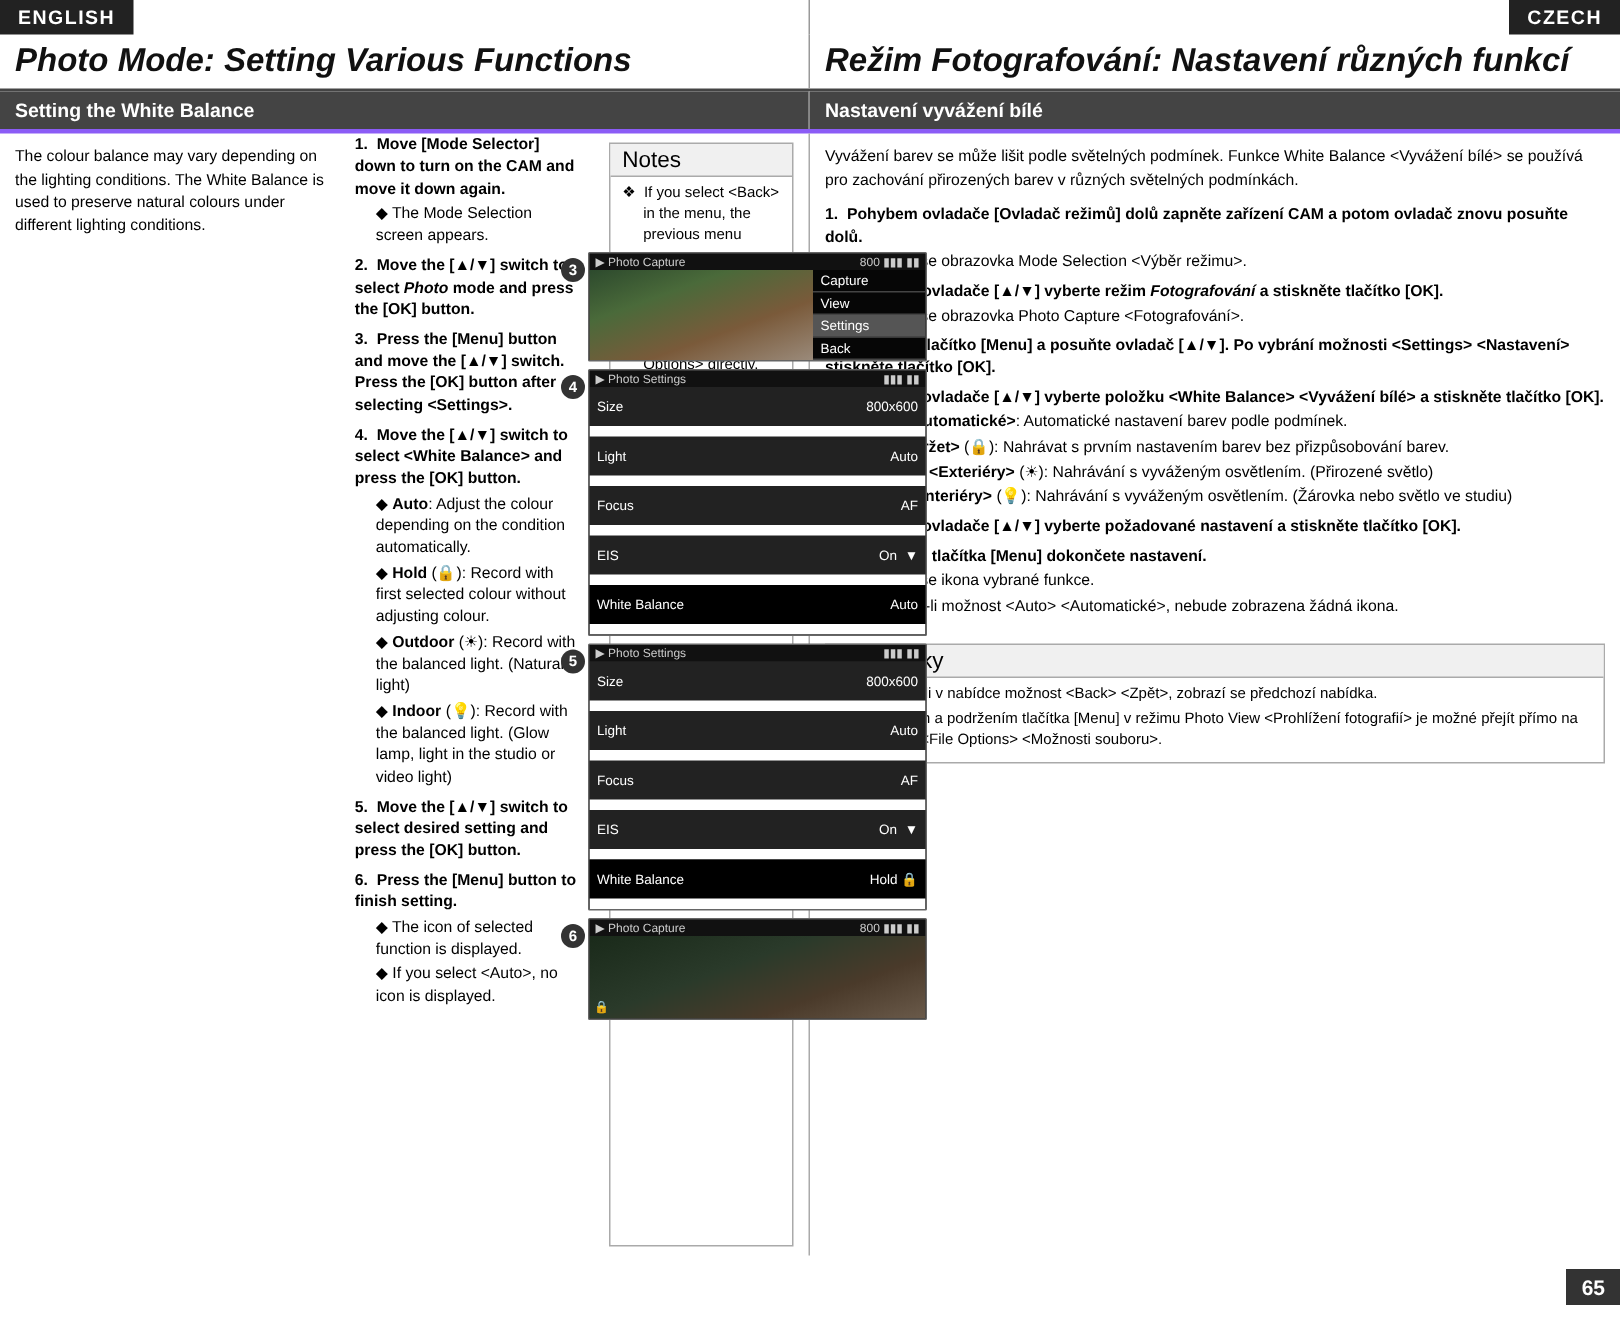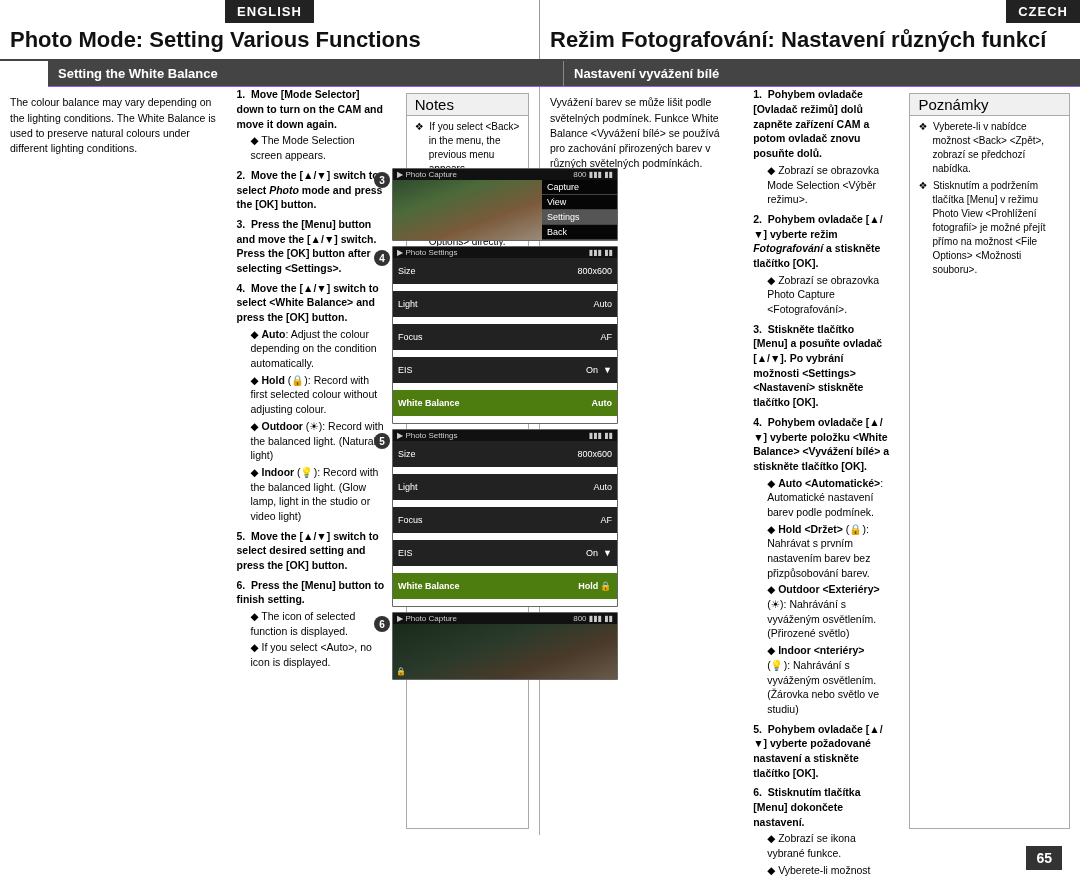--- a/index.html
+++ b/index.html
@@ -83,21 +83,21 @@
     .note-item {
       margin-bottom: 3px;
       padding-left: 14px;
       text-indent: -14px;
     }
 
     
     .page-number {
       position: absolute;
       bottom: 10px;
-      right: 18px;
+      right: 0;
       background: #333;
       color: #fff;
       font-weight: bold;
       font-size: 14px;
       padding: 4px 10px;
     }
 
     
     .full-page {
       position: relative;
@@ -111,35 +111,35 @@
     }
 
     .top-row {
       display: flex;
       align-items: stretch;
     }
 
     .title-row {
       display: flex;
       border-bottom: 2px solid #444;
+      font-style: italic;
     }
     .title-left {
       width: 50%;
       padding: 4px 10px 6px 10px;
       border-right: 1px solid #999;
     }
     .title-right {
       width: 50%;
       padding: 4px 22px 6px 10px;
     }
 
     .section-bar {
       display: flex;
-      border-bottom: 1px solid #8b5cf6;
-      margin-left: 48px;
+      border-bottom: 3px solid #8b5cf6;
     }
     .section-bar-left {
       width: 50%;
       border-right: 1px solid #888;
     }
     .section-bar-right {
       width: 50%;
     }
 
     .body-row {
@@ -148,21 +148,21 @@
     }
     .body-left {
       width: 50%;
       border-right: 1px solid #aaa;
       display: flex;
       flex-direction: row;
     }
     .body-right {
       width: 50%;
       display: flex;
-      flex-direction: row;
+      flex-direction: column;
     }
 
     .images-column {
       position: absolute;
       left: 378px;
       top: 168px;
       width: 240px;
       z-index: 20;
     }
 
@@ -238,35 +238,34 @@
       display: flex;
       justify-content: space-between;
       border-bottom: 7px solid #ffffff;
       padding: 8px 5px;
     }
     .settings-row span {
       color: #fff;
       font-size: 9px;
     }
     .settings-row.highlighted {
-      background: #4d7c0f;
-      font-weight: bold;
+      background: #000000;
     }
 
     .italic { font-style: italic; }
     .bold { font-weight: bold; }
   </style>
 </head>
 <body>
 
 <div class="full-page">
 
   <div class="header-wrapper">
     <div class="top-row">
-      <div style="width:50%; display:flex; align-items:stretch; border-right:1px solid #999;justify-content:center;">
+      <div style="width:50%; display:flex; align-items:stretch; border-right:1px solid #999;">
         <div class="lang-badge english">ENGLISH</div>
       </div>
       <div style="width:50%; display:flex; justify-content:flex-end; align-items:stretch;text-align:right;">
         <div class="lang-badge czech">CZECH</div>
       </div>
     </div>
     <div class="title-row">
       <div class="title-left">
         <div class="page-title">Photo Mode: Setting Various Functions</div>
       </div>

